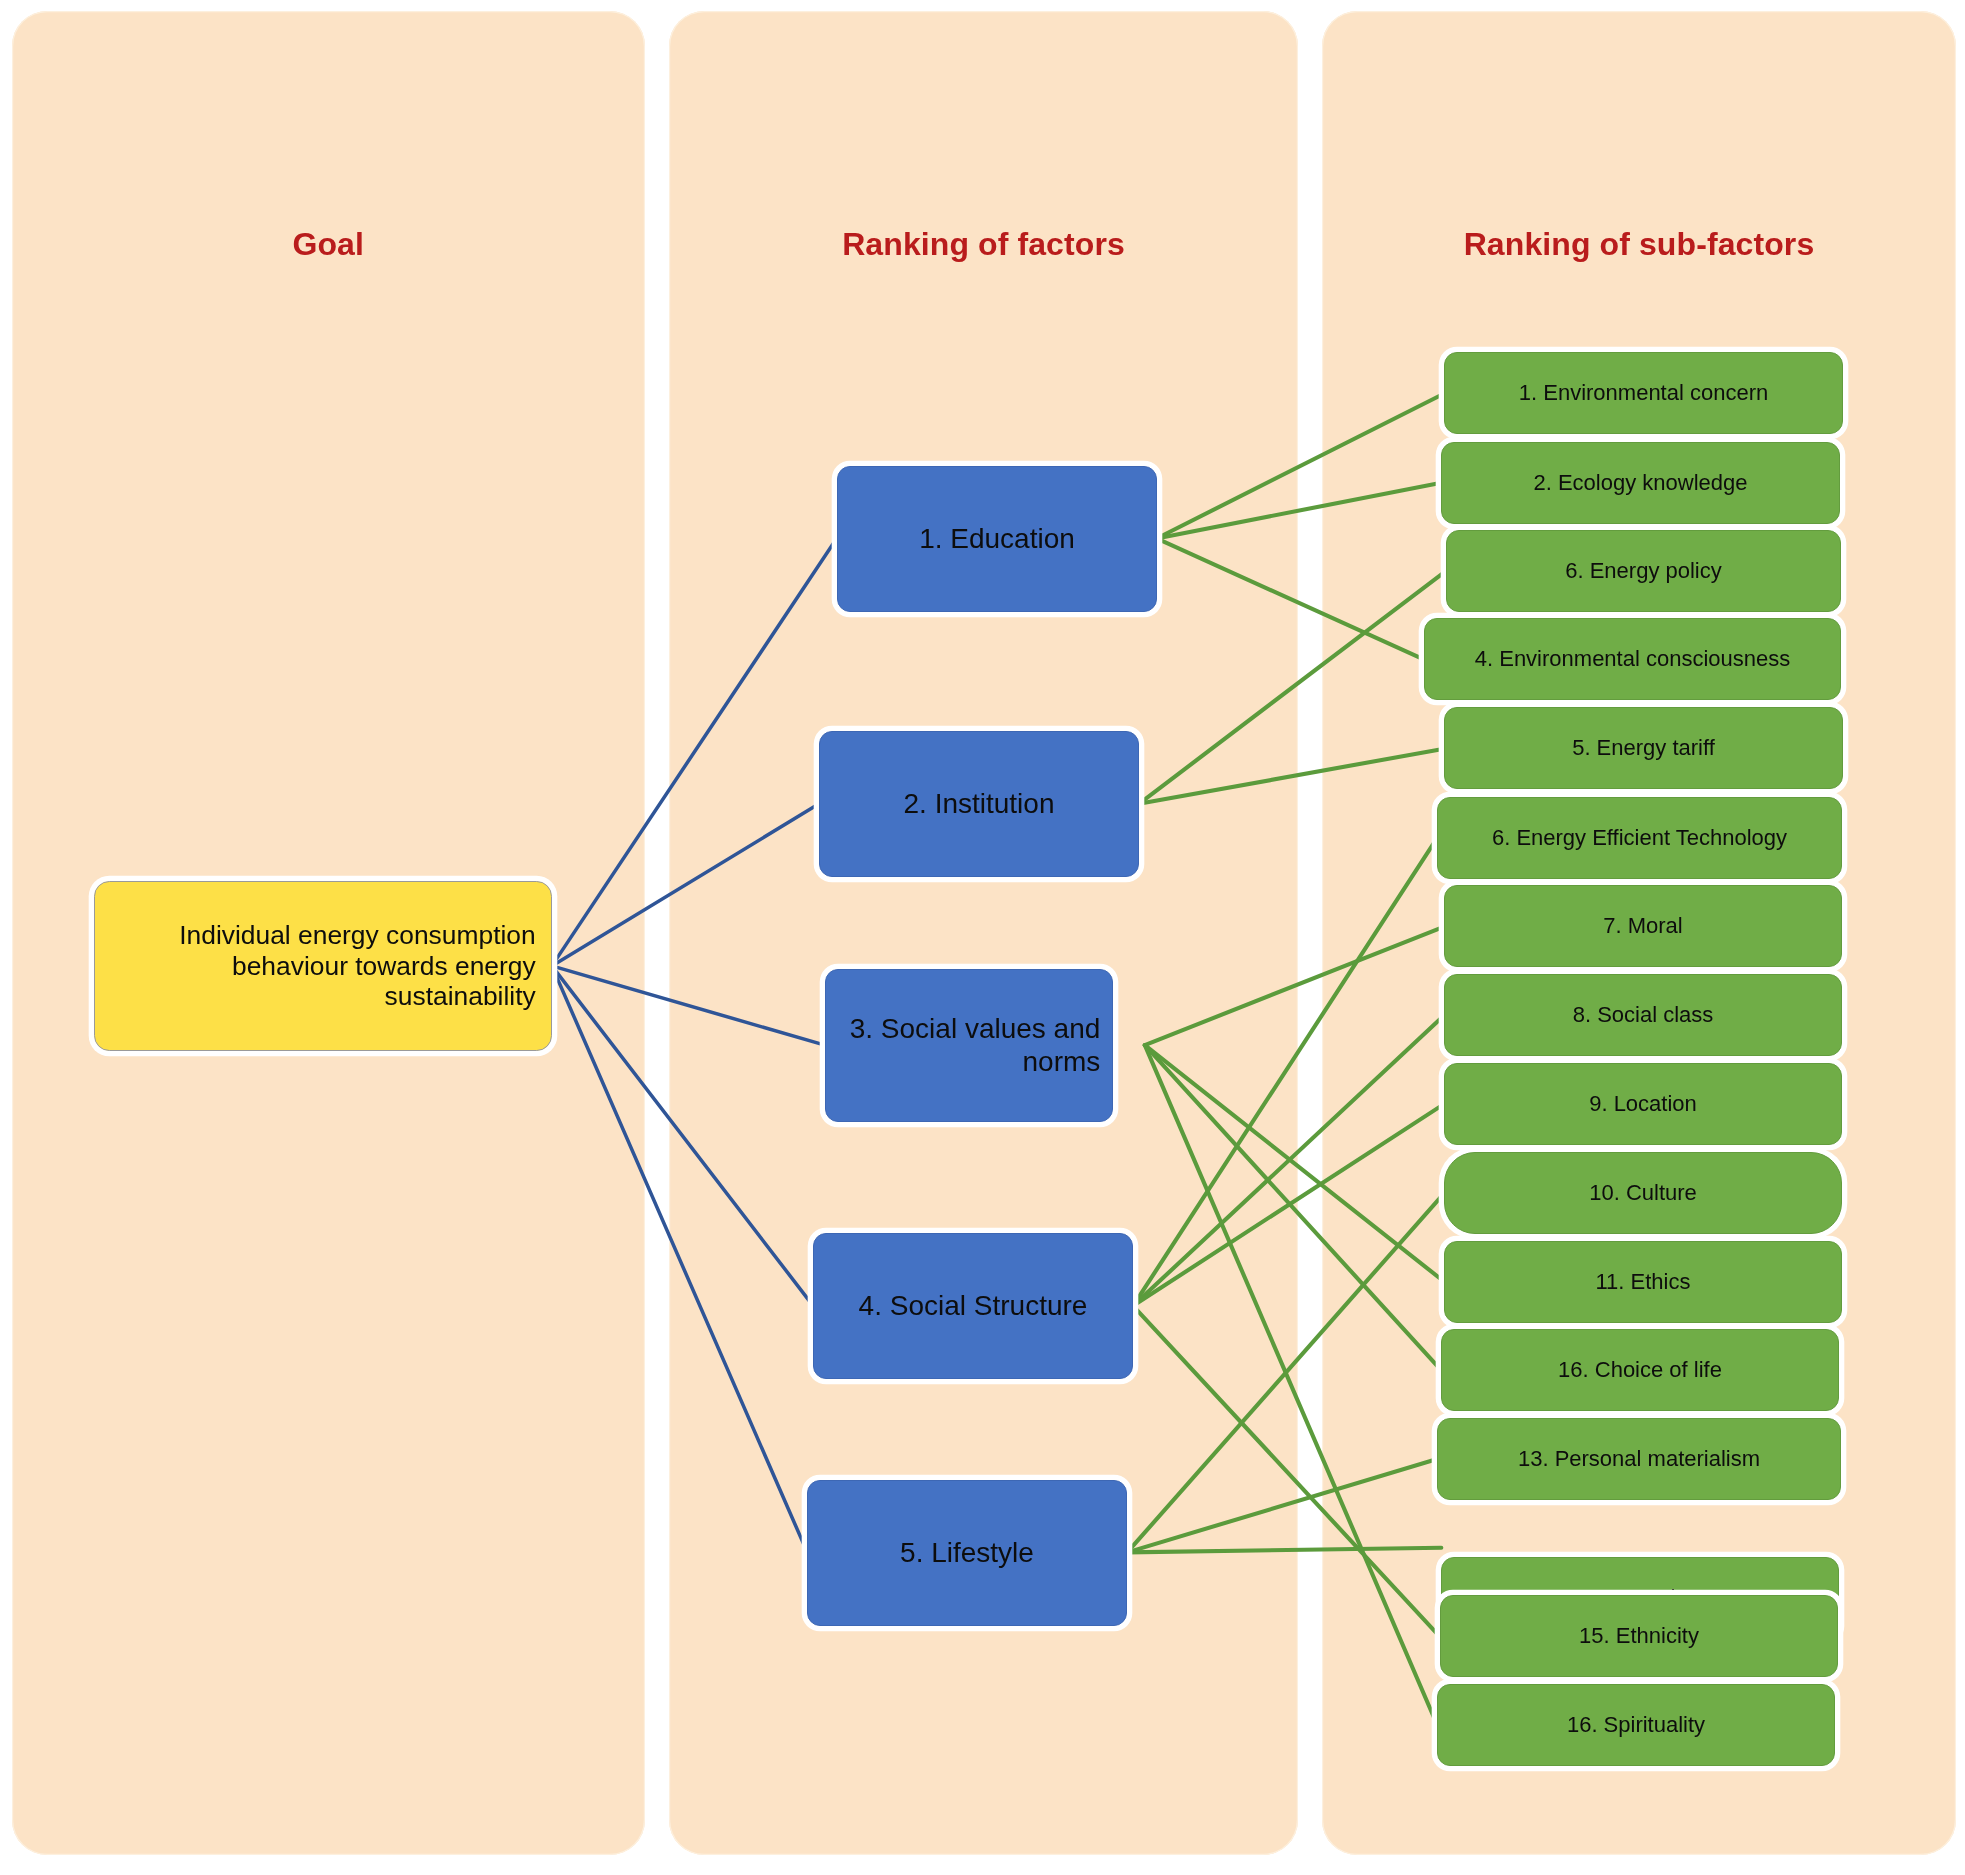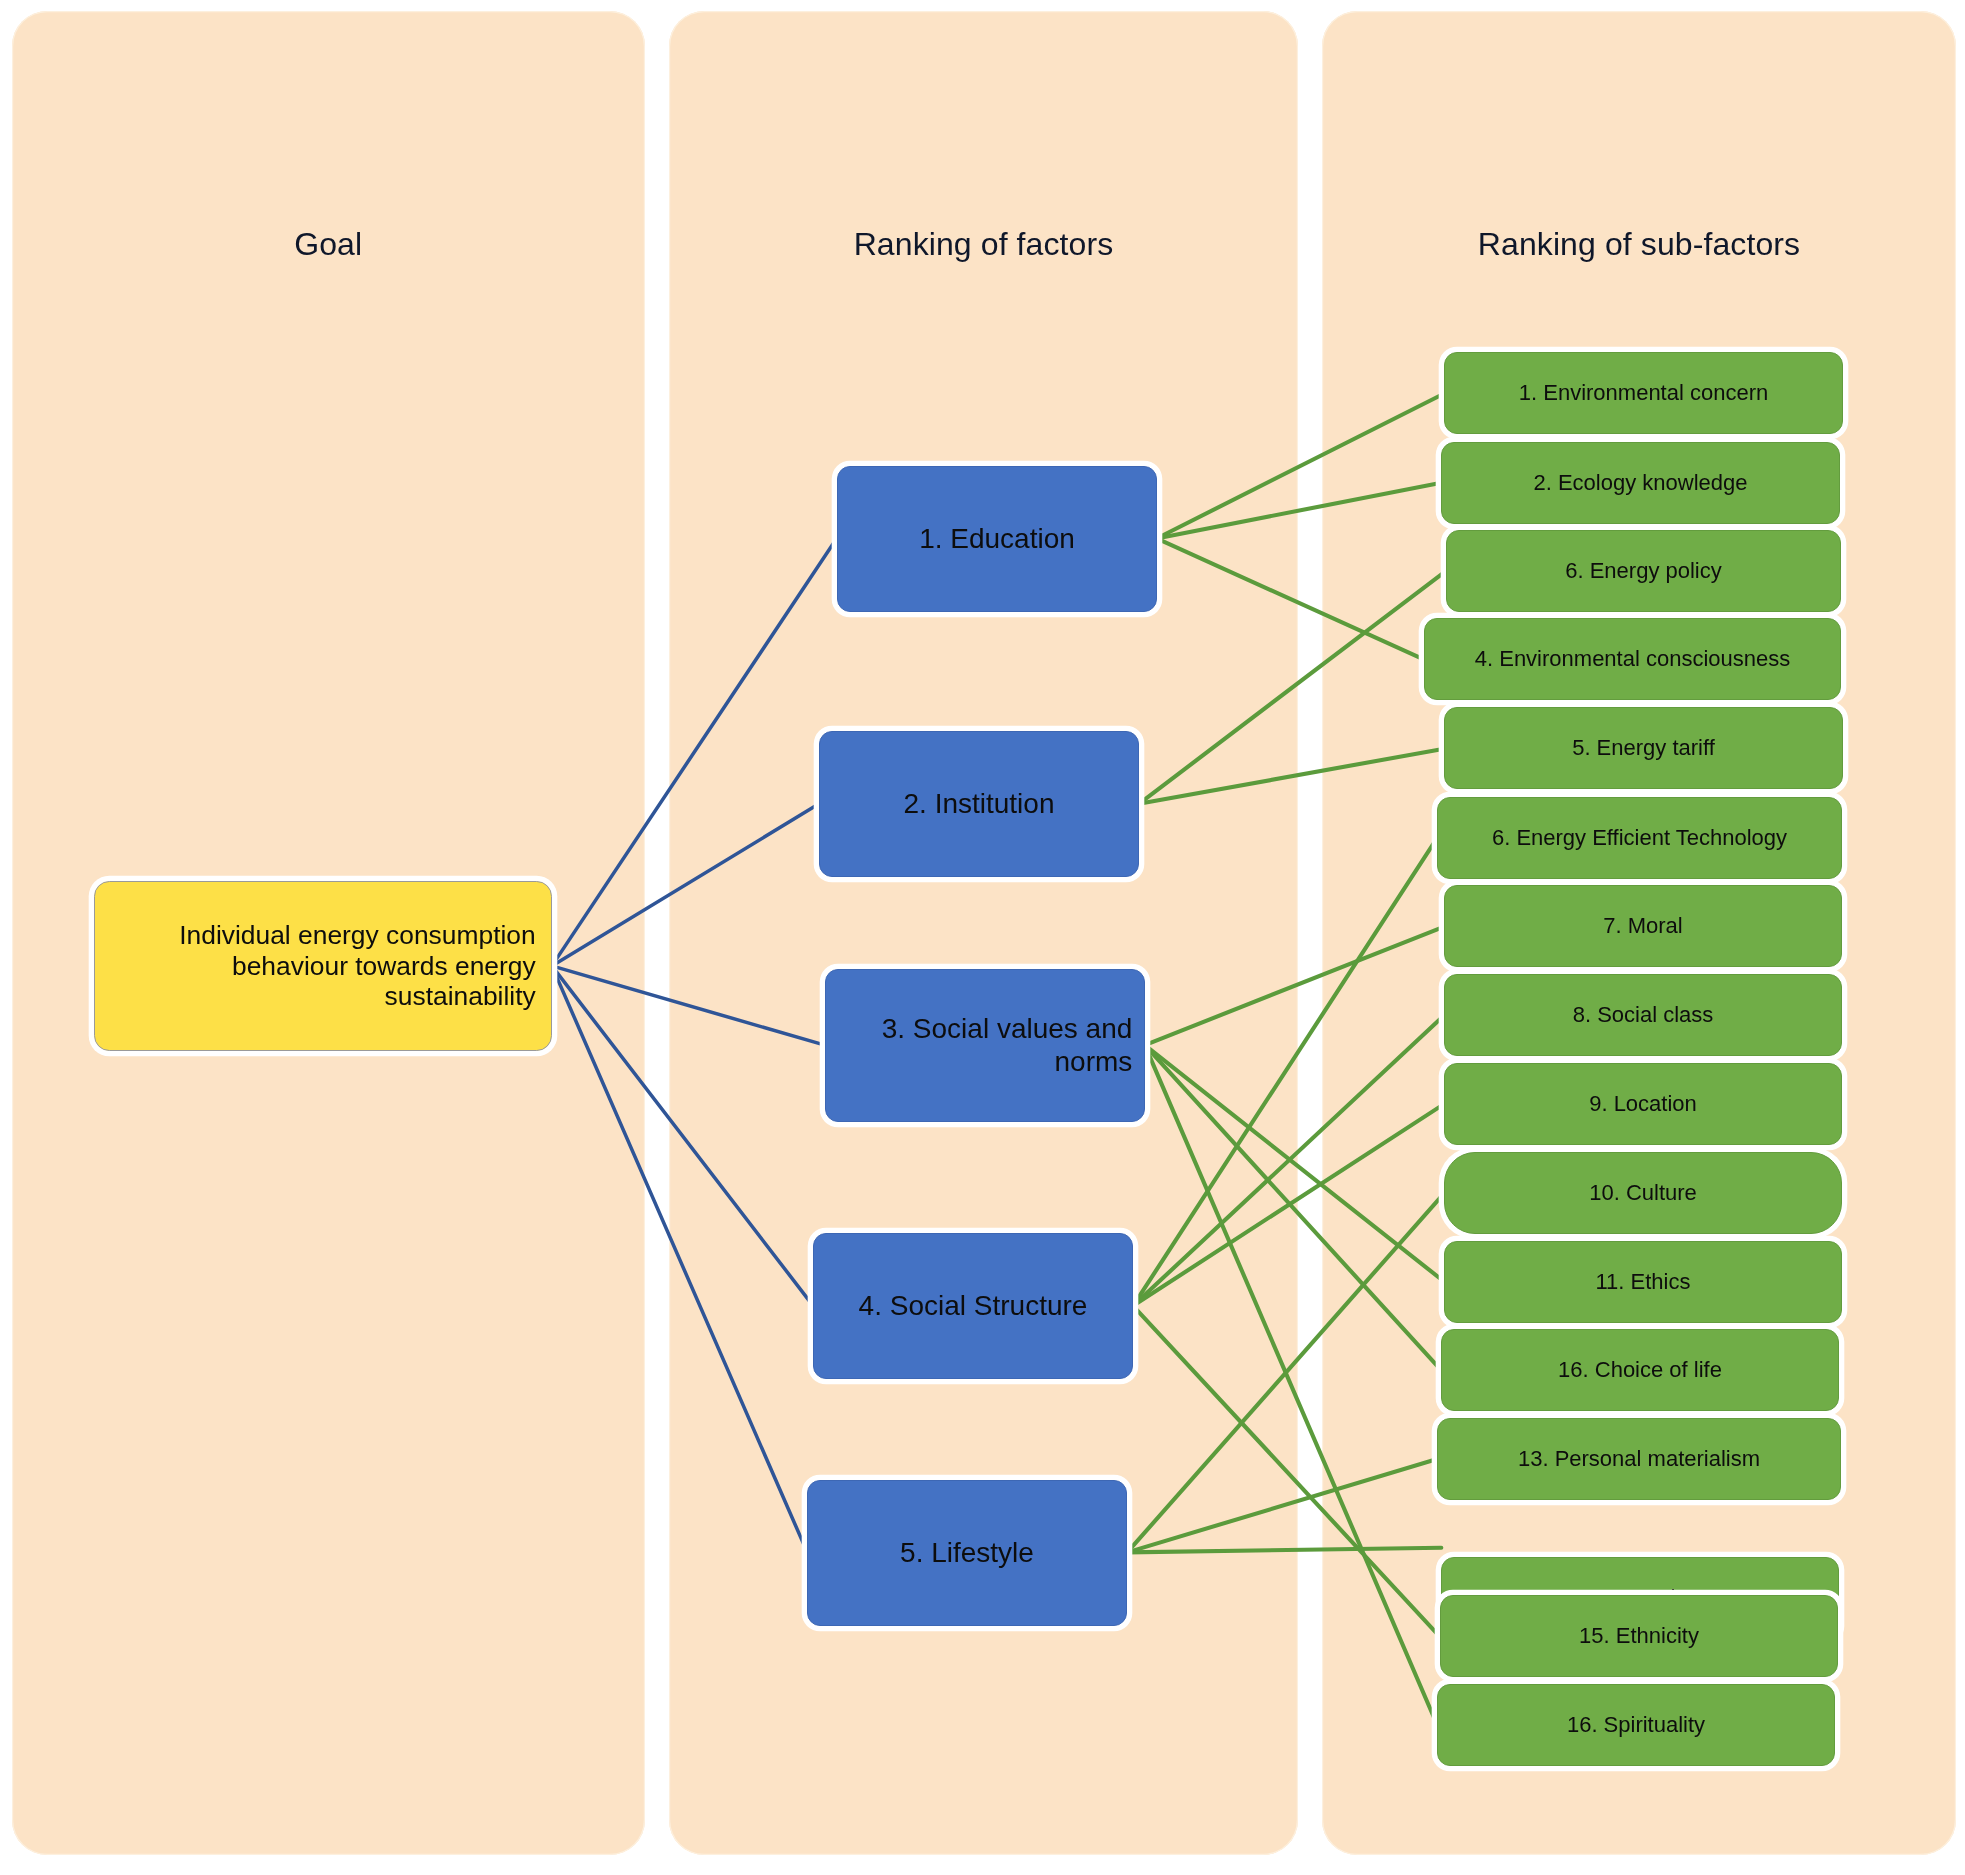--- a/index.html
+++ b/index.html
@@ -4,39 +4,39 @@
 <style>
   html,body{margin:0;padding:0;background:#ffffff;}
   body{font-family:"Liberation Sans", sans-serif;}
   #stage{position:relative;width:1965px;height:1876px;background:#ffffff;overflow:hidden;}
 
   .panel{position:absolute;background:#FCE3C6;border-radius:35px;box-shadow:0 0 0 1.2px #FDF0DE inset;}
   #panel-goal{left:11.7px;top:10.6px;width:633px;height:1844px;}
   #panel-factors{left:669px;top:10.6px;width:629px;height:1844px;}
   #panel-subfactors{left:1322px;top:10.6px;width:634px;height:1844px;}
 
-  .panel-title{position:absolute;text-align:center;color:#0f172a;
-    font-size:32px;font-weight:400;letter-spacing:0.1px;}
+  .panel-title{position:absolute;text-align:center;color:#b91c1c;
+    font-size:32px;font-weight:700;letter-spacing:0.1px;}
   #title-goal{left:11.7px;top:226px;width:633px;}
   #title-factors{left:669px;top:226px;width:629px;}
   #title-subfactors{left:1322px;top:226px;width:634px;}
 
   svg#links{position:absolute;left:0;top:0;width:1965px;height:1876px;pointer-events:none;}
 
   .node{position:absolute;display:flex;align-items:center;justify-content:center;
     text-align:right;box-sizing:border-box;border-radius:13px;
     box-shadow:0 0 0 5.3px #FFFFFF;color:#0d0d0d;line-height:1.16;z-index:5;}
 
   #goal-box{background:#fde047;border:1.2px solid #9a9a9a;border-radius:15.3px;
     left:94px;top:881px;width:458px;height:170px;font-size:26.4px;padding:0 15.3px;}
 
   .factor{background:#4472C4;border:1.2px solid #3d67b4;font-size:28px;padding:0 11.7px;}
   #factor-1{left:837px;top:466px;width:320px;height:146px;}
   #factor-2{left:819px;top:731px;width:320px;height:146px;}
-  #factor-3{left:825px;top:969px;width:320px;height:153px;}
+  #factor-3{left:825px;top:969px;width:288px;height:153px;}
   #factor-4{left:813px;top:1233px;width:320px;height:146px;}
   #factor-5{left:807px;top:1480px;width:320px;height:146px;}
 
   .subfactor{background:#70AD47;border:1.2px solid #639c3e;font-size:22px;padding:0 9.4px;height:82px;}
   #sub-1 {left:1444px;top:352px;  width:399px;}
   #sub-2 {left:1441px;top:442px;  width:399px;}
   #sub-3 {left:1446px;top:530px;  width:395px;}
   #sub-4 {left:1424px;top:618px; width:417px;}
   #sub-5 {left:1444px;top:707px; width:399px;}
   #sub-6 {left:1437px;top:797px; width:405px;}

